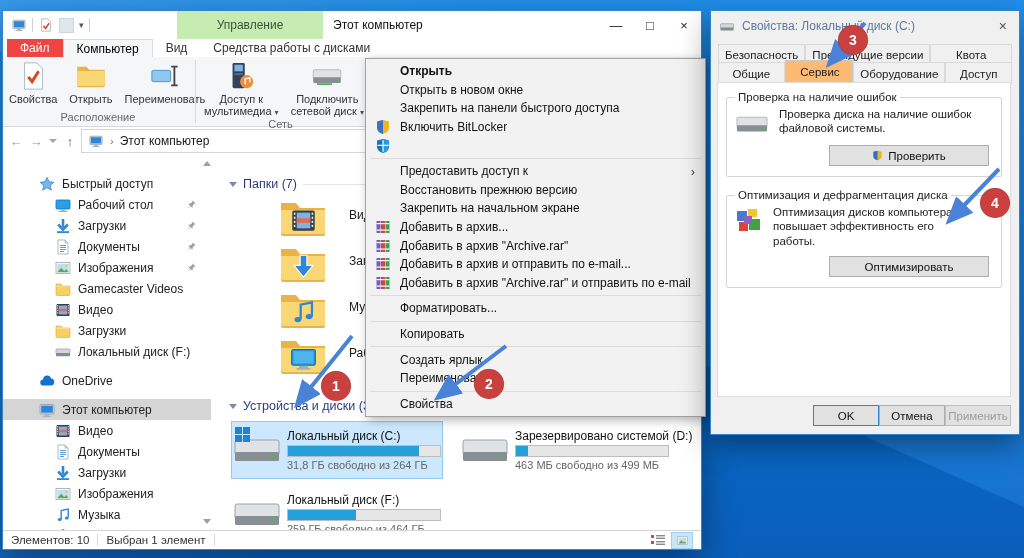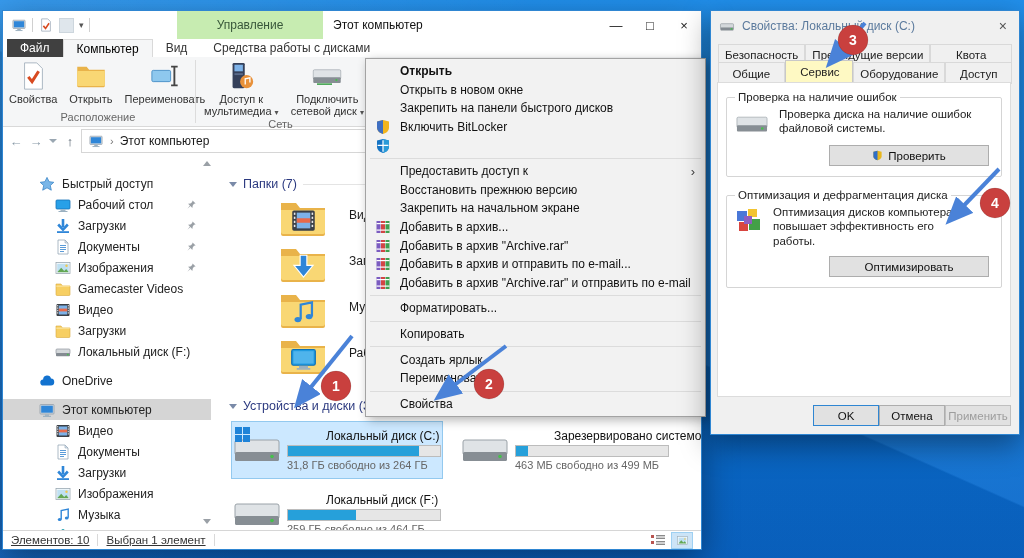--- a/index.html
+++ b/index.html
@@ -23,21 +23,21 @@
   .qat-ic{width:16px;height:14px}
   .qat-blank{width:13px;height:13px;background:#dfe6ec;border:1px solid #cdd6dd}
   .qat-dd{font-size:9px;color:#555}
   .ctx-header{position:absolute;left:174px;top:0;width:146px;height:28px;background:#c7ecb1;
     color:#38573a;display:flex;align-items:center;justify-content:center;font-size:12px;}
   .win-title{position:absolute;left:330px;top:0;height:28px;display:flex;align-items:center;color:#111;}
   .win-controls{position:absolute;right:0;top:0;height:28px;display:flex;}
   .wc{width:34px;height:28px;display:flex;align-items:center;justify-content:center;color:#222;font-size:13px;}
   .tabrow{height:18px;display:flex;align-items:stretch;background:#fff;position:relative;}
   .xtab{padding:0 13px;display:flex;align-items:center;color:#333;font-size:12px;}
-  .xtab.file{background:#404040;color:#fff;margin-left:4px;}
+  .xtab.file{background:#ef4444;color:#fff;margin-left:4px;}
   .xtab.active{background:#f5f6f7;border:1px solid #d9d9d9;border-bottom:none;color:#000000;}
   .ribbon{height:69px;background:#f5f6f7;border-bottom:1px solid #d9d9d9;display:flex;position:relative;}
   .rgroup{display:flex;flex-direction:column;}
   .rbtns{display:flex;flex:1;align-items:flex-start;padding-top:4px;}
   .rbig{display:flex;flex-direction:column;align-items:center;gap:2px;padding:0 6px;font-size:11px;color:#333;text-align:center;line-height:1.1;}
   .rbic{width:30px;height:30px}
   .glabel{height:15px;text-align:center;font-size:11px;color:#666;}
   .gsep{width:1px;background:#dcdcdc;margin:3px 2px;}
   .dd{font-size:8px;color:#555}
   .rtrunc{width:45px;overflow:hidden;}
@@ -71,25 +71,25 @@
   .drives-h{margin-top:16px;}
   .drives{margin-top:8px;display:flex;flex-wrap:wrap;gap:6px 16px;padding-left:2px;width:450px;}
   .drive{width:208px;height:54px;display:flex;gap:6px;align-items:center;border:1px solid transparent;padding:1px;}
   .drive.selected{background:#cce8ff;border-color:#93c9ef;}
   .dic-wrap{position:relative;width:48px;flex:0 0 48px;}
   .winflag{display:none;position:absolute;left:2px;top:-4px;width:16px;height:16px;
     grid-template-columns:7px 7px;grid-template-rows:7px 7px;gap:1px;}
   .winflag.show{display:grid;}
   .winflag i{background:#1e83d8;}
   .dmeta{display:flex;flex-direction:column;gap:2px;min-width:0;}
-  .dname{white-space:nowrap;font-size:12px;color:#111;margin-left:39px;}
+  .dname{white-space:nowrap;font-size:12px;color:#111;}
   .dbar{width:152px;height:10px;background:#e6e6e6;border:1px solid #bcbcbc;}
   .dbar .fill{display:block;height:100%;background:#26a0da;width:0;}
   .dinfo{font-size:11px;color:#666;white-space:nowrap;}
-  .statusbar{height:18px;border-top:1px solid #d6d6d6;display:flex;align-items:center;gap:8px;padding:0 8px;color:#333;font-size:11.5px;position:relative;text-decoration:underline;}
+  .statusbar{height:18px;border-top:1px solid #d6d6d6;display:flex;align-items:center;gap:8px;padding:0 8px;color:#333;font-size:11.5px;position:relative;}
   .st-sep{width:1px;height:12px;background:#d9d9d9;}
   .view-btns{position:absolute;right:8px;top:1px;display:flex;gap:3px;}
   .vbtn{width:20px;height:15px;display:flex;align-items:center;justify-content:center;}
   .vbtn.sel{background:#cce4f7;border:1px solid #9ed0f2;}
 
   
   .ctxmenu{position:absolute;left:365px;top:58px;width:335px;background:#f2f2f2;
     border:1px solid #a3a3a3;box-shadow:3px 3px 10px rgba(0,0,0,.3);padding:3px 2px;z-index:5;}
   .mi{height:18.6px;display:flex;align-items:center;gap:8px;padding:0 8px 0 6px;}
   .mi-ic{width:18px;flex:0 0 18px;display:flex;justify-content:center;}
@@ -104,21 +104,21 @@
     border:1px solid #2f86d2;box-shadow:0 10px 28px rgba(0,0,0,.4);z-index:8;}
   .dlg-title{height:30px;display:flex;align-items:center;gap:7px;padding:0 8px;background:#f0f0f0;}
   .dlg-title-text{flex:1;color:#5b7a9d;font-size:12px;white-space:nowrap;overflow:hidden;}
   .dlg-close{color:#555;font-size:14px;padding:0 4px;}
   .dtabs{position:absolute;left:7px;right:7px;display:flex;}
   .dtabs.back{top:33px;}
   .dtabs.front{top:51px;}
   .dtab{border:1px solid #d9d9d9;border-bottom:none;background:#f0f0f0;color:#222;font-size:11.5px;
     display:flex;align-items:center;justify-content:center;height:19px;flex:1;white-space:nowrap;padding:0 6px;}
   .dtabs.front .dtab{height:21px;}
-  .dtab.active{background:#fef9c3;position:relative;top:-2px;height:24px;z-index:3;border-color:#c8c8c8;padding-left:8px;}
+  .dtab.active{background:#fdba74;position:relative;top:-2px;height:24px;z-index:3;border-color:#c8c8c8;padding-left:8px;}
   .dpage{position:absolute;left:6px;top:71px;width:294px;height:315px;background:#fff;border:1px solid #dcdcdc;padding:8px 8px;box-sizing:border-box;}
   fieldset{border:1px solid #d5d5d5;border-radius:2px;margin:0 0 12px 0;padding:4px 8px 10px 8px;}
   legend{font-size:11.5px;color:#222;padding:0 3px;}
   .frow{display:flex;gap:10px;align-items:flex-start;}
   .ftext{font-size:11.5px;color:#222;line-height:1.25;max-width:200px;}
   .fbtnrow{display:flex;justify-content:flex-end;margin-top:8px;padding-right:4px;text-align:center;}
   .wbtn{min-width:160px;height:21px;background:#e1e1e1;border:1px solid #adadad;color:#111;font-size:11.5px;
     display:flex;align-items:center;justify-content:center;gap:5px;box-sizing:border-box;}
   .dlg-btns{position:absolute;right:8px;bottom:8px;display:flex;}
   .dbtn{width:66px;height:21px;background:#e1e1e1;border:1px solid #adadad;font-size:11.5px;color:#111;
@@ -668,21 +668,21 @@
         </span>
     <span class="mi-label">Открыть в новом окне</span>
 
   </div>
       <div class="mi">
     <span class="mi-ic">
           <svg class="ic16" viewBox="0 0 16 16">
             <use href="#i-none"></use>
           </svg>
         </span>
-    <span class="mi-label">Закрепить на панели быстрого дисков</span>
+    <span class="mi-label">Закрепить на панели быстрого доступа</span>
 
   </div>
       <div class="mi">
     <span class="mi-ic">
           <svg class="ic16" viewBox="0 0 16 16">
             <use href="#i-bitlocker"></use>
           </svg>
         </span>
     <span class="mi-label">Включить BitLocker</span>
 

